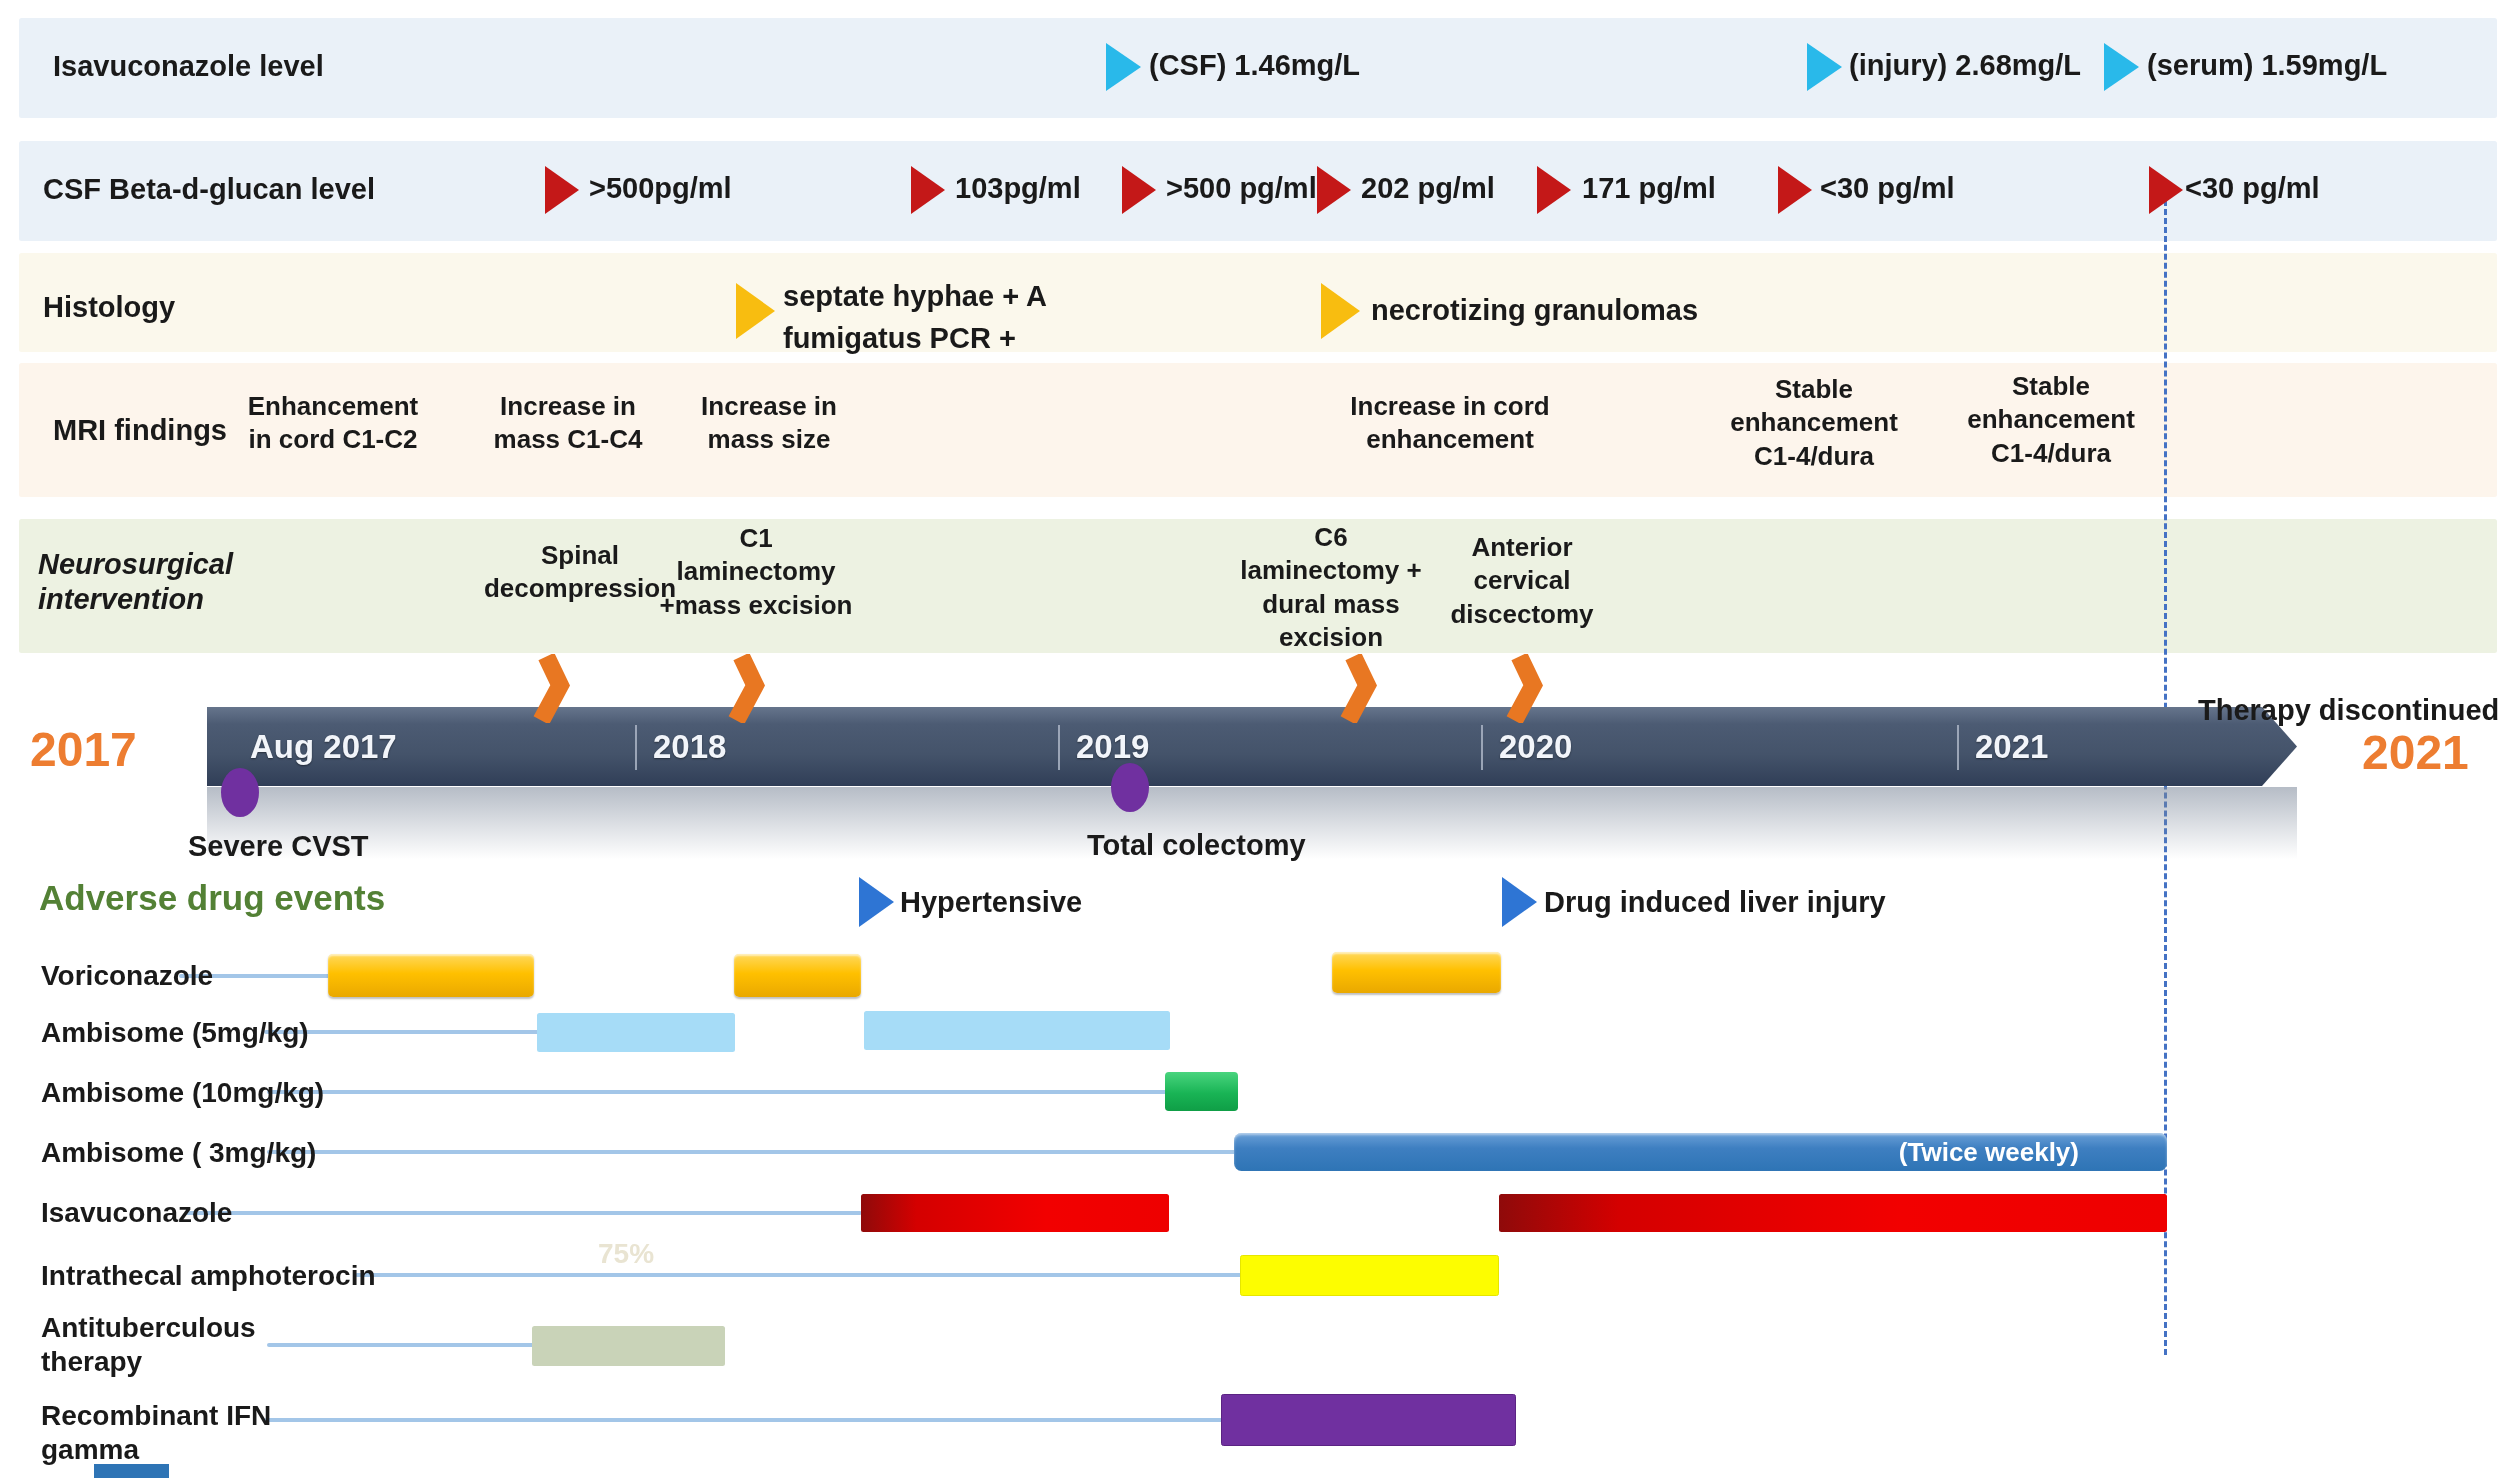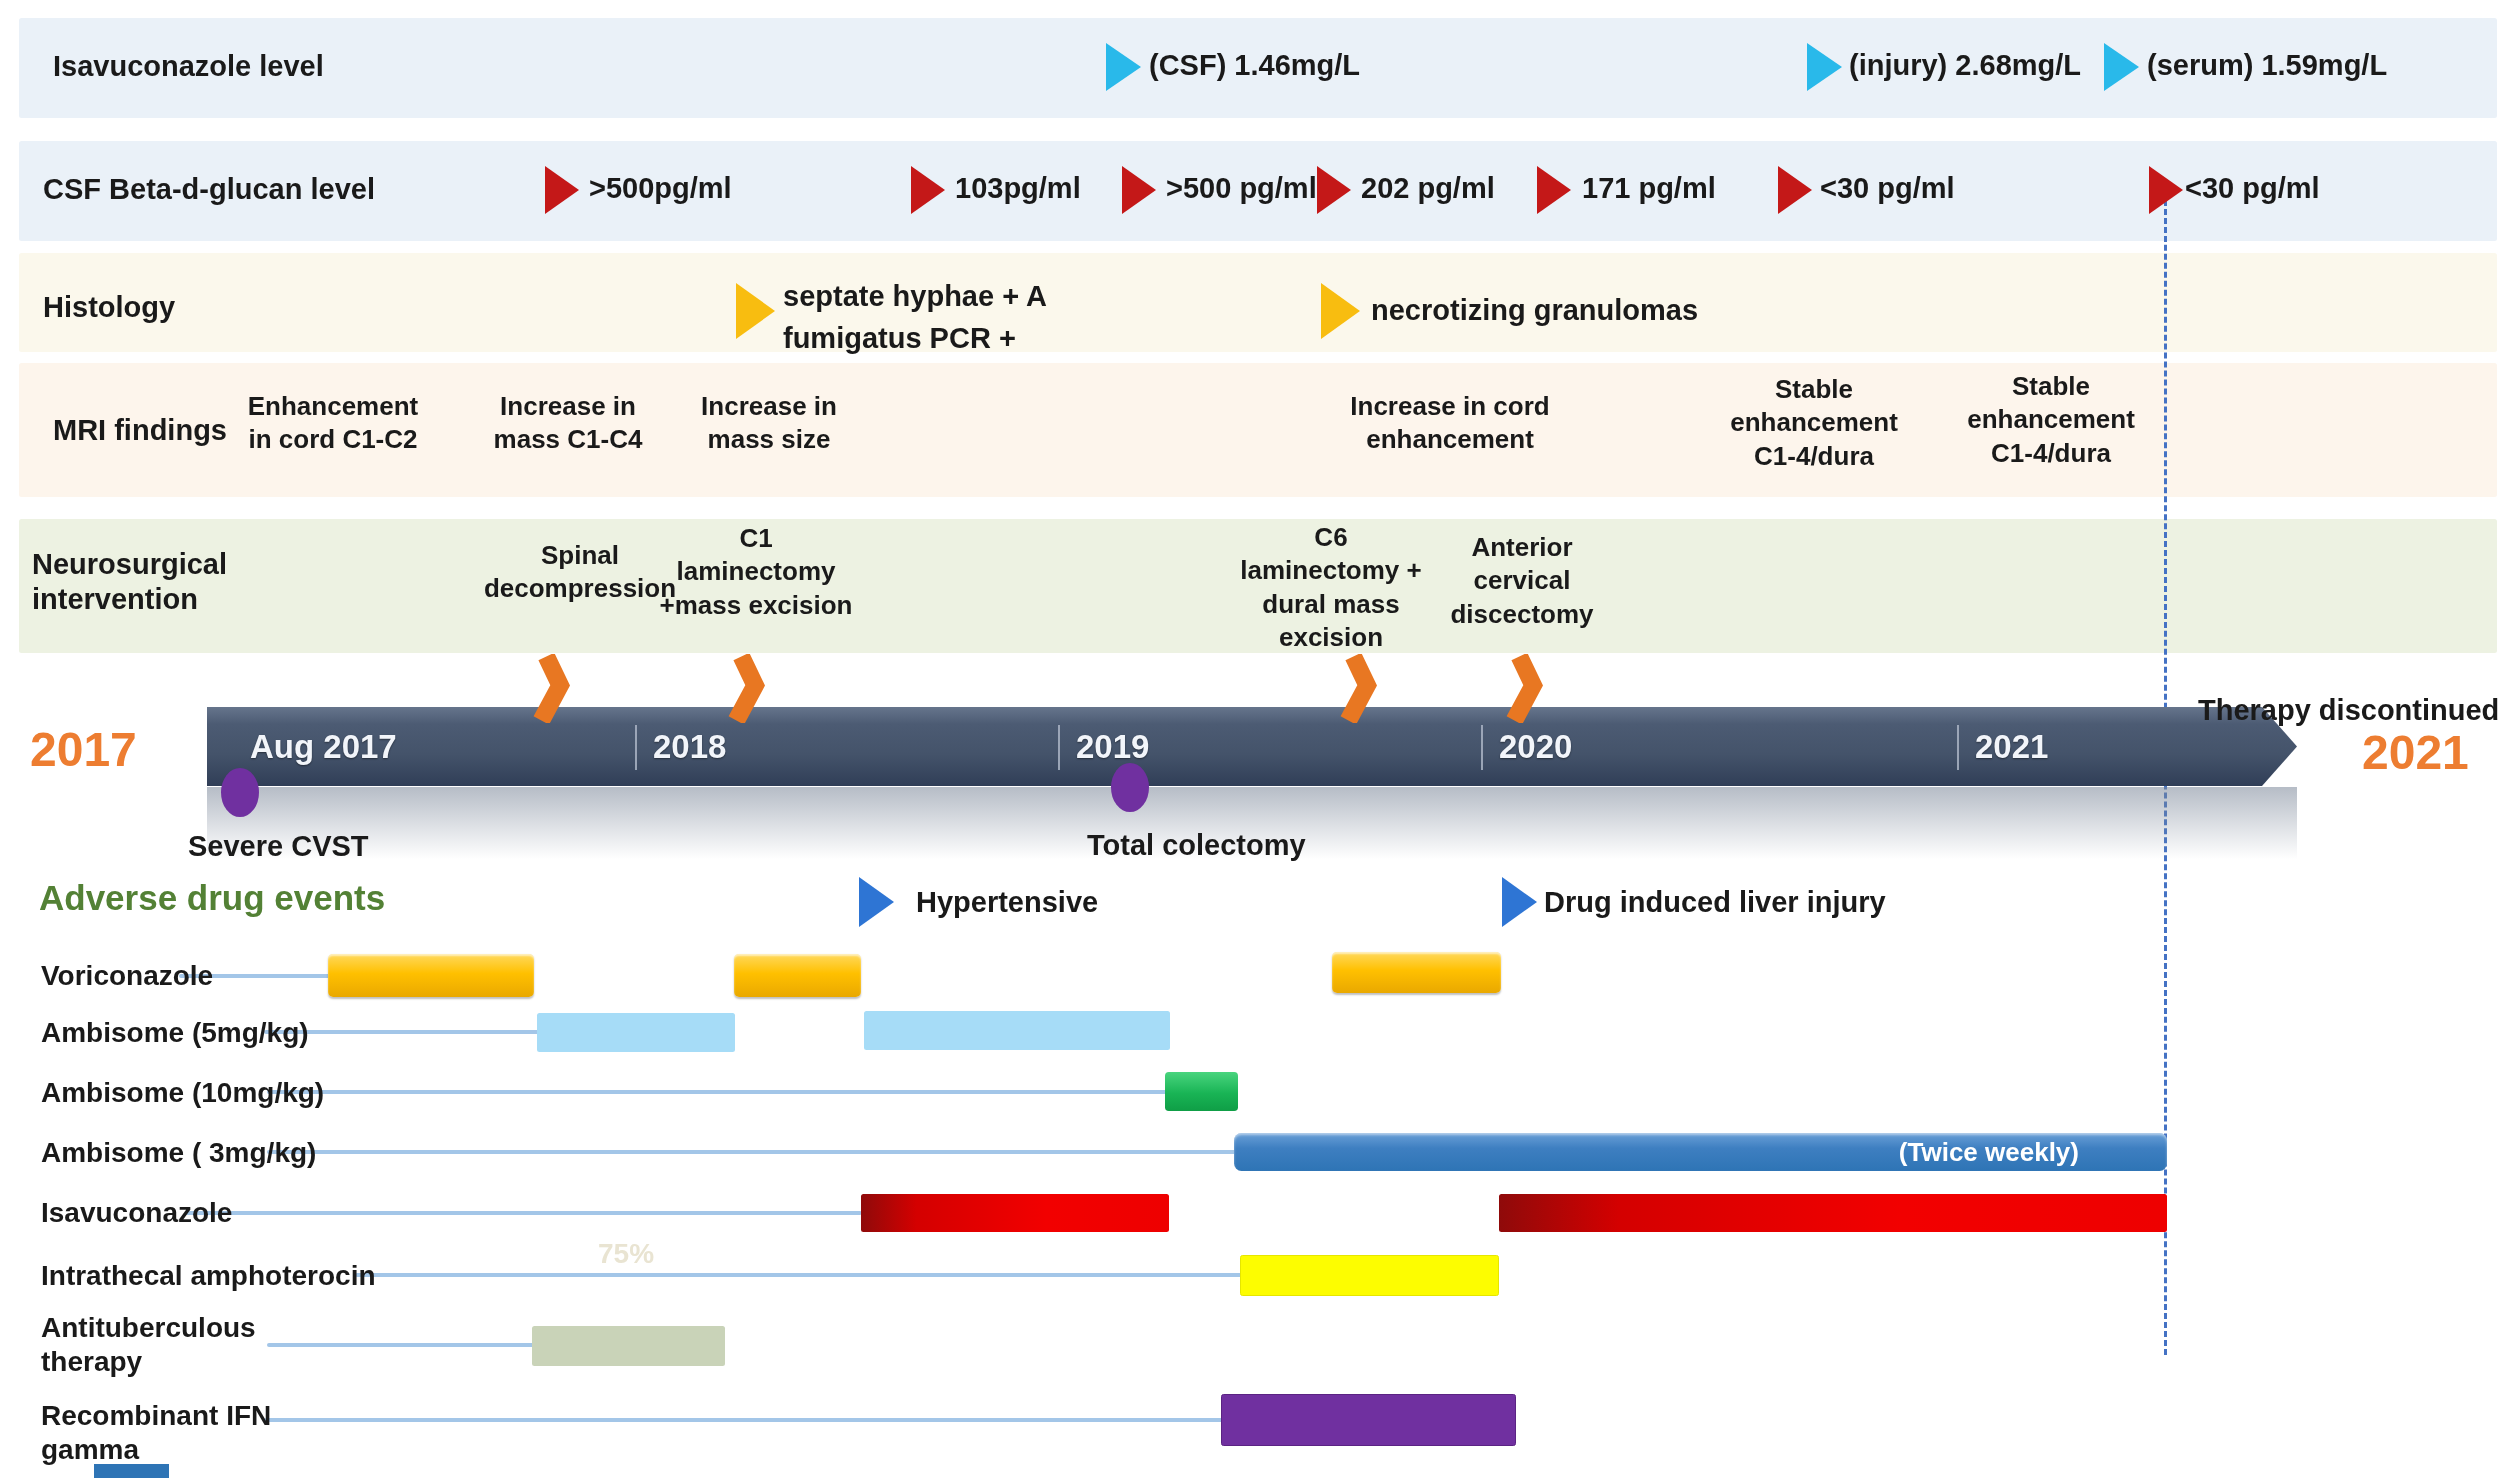--- a/index.html
+++ b/index.html
@@ -57,21 +57,21 @@
   <div class="band band-cream" style="top:253px;height:99px;"></div>
   <div class="band band-peach" style="top:363px;height:134px;"></div>
   <div class="band band-green" style="top:519px;height:134px;"></div>
 
   <div class="dash"></div>
 
   <div class="lbl" style="left:53px;top:49px;">Isavuconazole level</div>
   <div class="lbl" style="left:43px;top:172px;">CSF Beta-d-glucan level</div>
   <div class="lbl" style="left:43px;top:290px;">Histology</div>
   <div class="lbl" style="left:53px;top:413px;">MRI findings</div>
-  <div class="lbl pre" style="left:32px;top:547px;">Neurosurgical
+  <div class="lbl pre" style="left:38px;top:547px;font-style:italic;">Neurosurgical
 intervention</div>
 
   <div class="tri tri-cyan" style="left:1106px;top:43px;"></div>
   <div class="mtxt" style="left:1149px;top:49px;">(CSF) 1.46mg/L</div>
   <div class="tri tri-cyan" style="left:1807px;top:43px;"></div>
   <div class="mtxt" style="left:1849px;top:49px;">(injury) 2.68mg/L</div>
   <div class="tri tri-cyan" style="left:2104px;top:43px;"></div>
   <div class="mtxt" style="left:2147px;top:49px;">(serum) 1.59mg/L</div>
 
   <div class="tri tri-red" style="left:545px;top:166px;"></div>
@@ -152,21 +152,21 @@
   <div class="refl"></div>
 
   <div class="pdot" style="left:221px;top:768px;"></div>
   <div class="mtxt" style="left:188px;top:830px;">Severe CVST</div>
   <div class="pdot" style="left:1111px;top:763px;"></div>
   <div class="mtxt" style="left:1087px;top:829px;">Total colectomy</div>
   <div class="mtxt" style="left:2173px;top:694px;margin-left:25px;">Therapy discontinued</div>
 
   <div class="evt-title">Adverse drug events</div>
   <div class="tri tri-blue" style="left:859px;top:877px;"></div>
-  <div class="mtxt" style="left:900px;top:886px;margin-left:16px;">Hypertensive</div>
+  <div class="mtxt" style="left:900px;top:886px;">Hypertensive</div>
   <div class="tri tri-blue" style="left:1502px;top:877px;"></div>
   <div class="mtxt" style="left:1544px;top:886px;">Drug induced liver injury</div>
 
   <div class="dlabel" style="top:959px;">Voriconazole</div>
   <div class="conn" style="left:179px;top:974px;width:151px;"></div>
   <div class="bar bar-gold" style="left:328px;top:954px;width:206px;height:43px;"></div>
   <div class="bar bar-gold" style="left:734px;top:954px;width:127px;height:43px;"></div>
   <div class="bar bar-gold" style="left:1332px;top:952px;width:169px;height:41px;"></div>
 
   <div class="dlabel" style="top:1016px;">Ambisome (5mg/kg)</div>

